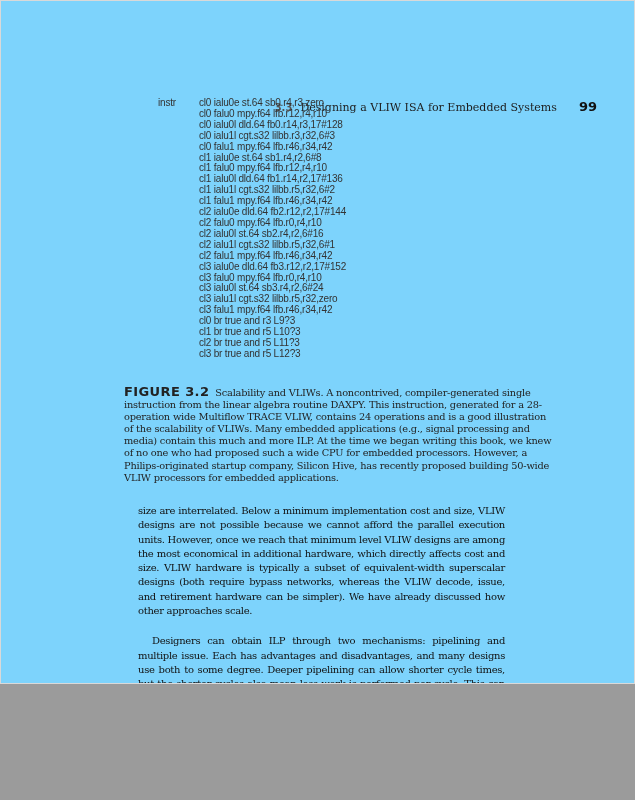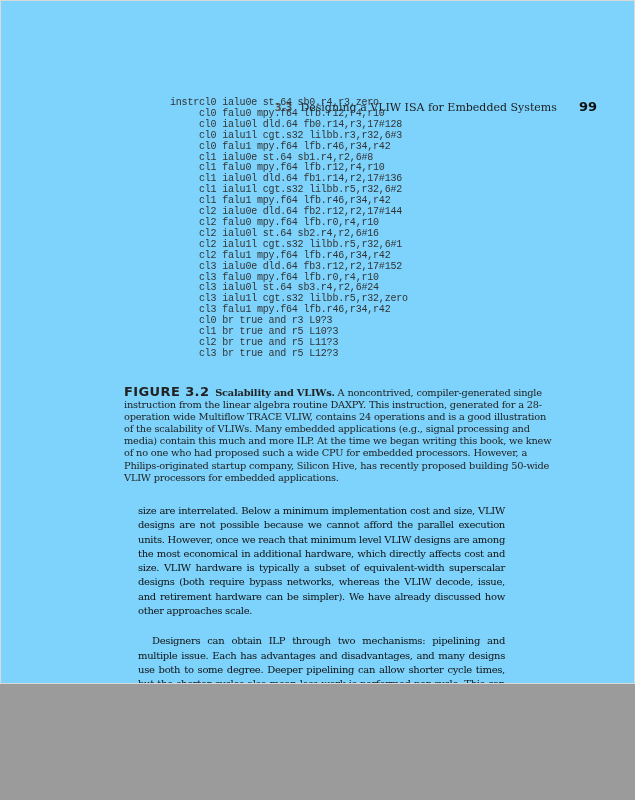--- a/index.html
+++ b/index.html
@@ -24,40 +24,39 @@
     font-weight:bold;font-size:10px;color:#555;
   }
   .hdr-title{font-size:11px;color:#1d1d1d;margin-top:48px;}
   .hdr-page{
     font-family:"DejaVu Sans","Liberation Sans",sans-serif;
     font-weight:bold;font-size:13px;color:#111;margin-left:14px;
   }
   
   .code{
     position:absolute;top:97px;left:157px;
-    font-family:Liberation Mono, monospace;
+    font-family:Liberation Sans, sans-serif;
     font-size:10px;line-height:10.9px;color:#333;
     letter-spacing:-0.2px;
     white-space:pre;
-    text-align:right;
   }
   .code-row{display:flex;}
   .code-label{display:inline-block;width:41px;}
   
   .caption{
     position:absolute;top:385px;left:123px;width:433px;
     font-size:9.8px;line-height:12.1px;color:#222;
     letter-spacing:-0.2px;
     text-align:left;
   }
   .fig-tag{
     font-family:"DejaVu Sans","Liberation Sans",sans-serif;
     font-weight:bold;font-size:13px;letter-spacing:0.4px;margin-top:42px;
   }
-  .fig-title{font-weight:bold;}
+  .fig-title{font-weight:normal;}
   
   .body-text{
     position:absolute;top:487px;left:121px;width:399px;
     font-size:10px;line-height:14.3px;color:#111;
     letter-spacing:-0.3px;
     text-align:justify;
   }
   .body-text p{margin:16px;padding:0;}
   .body-text p.indented{text-indent:14px;}
   

